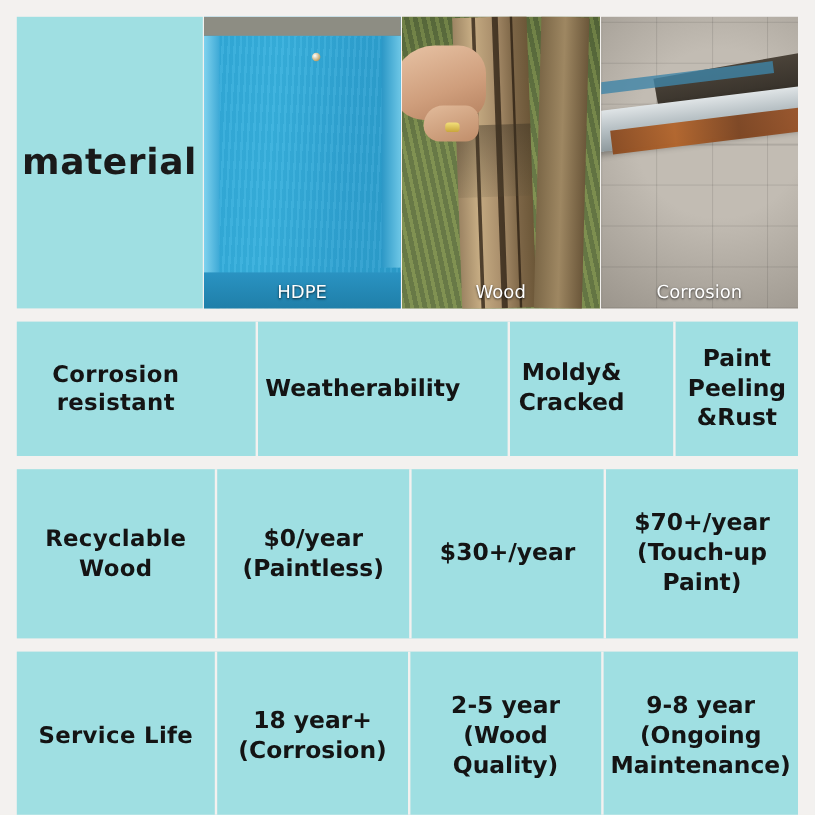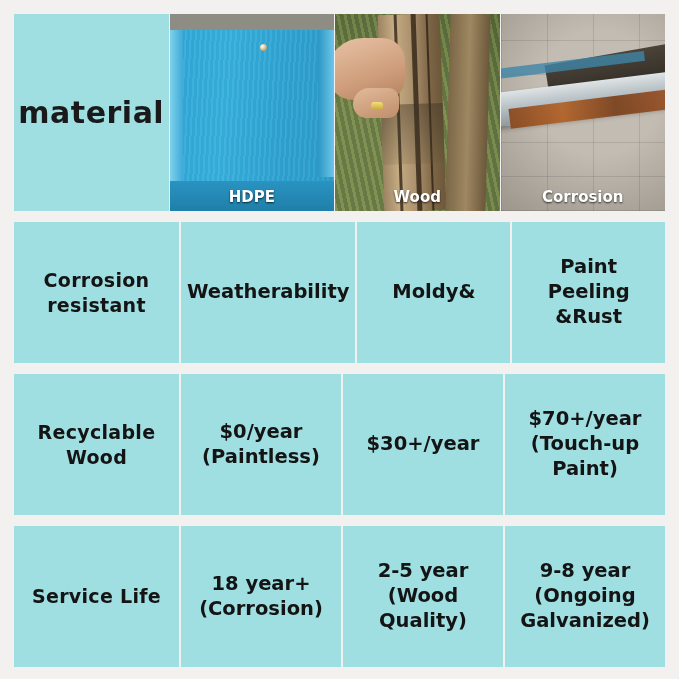--- a/index.html
+++ b/index.html
@@ -19,21 +19,21 @@
 
   
   .row{
     display:flex;
     width:651px;
     margin:0 auto;
     box-sizing:border-box;
   }
 
   
-  .row-header{height:197px;margin-bottom:11px;}
+  .row-header{height:243px;margin-bottom:11px;}
   .cell-title{
     width:155px;
     background:#9fdfe2;
     display:flex;align-items:center;justify-content:center;
     box-sizing:border-box;
   }
   .title-text{
     font-size:30px;
     font-weight:bold;
     color:#1a1a1a;
@@ -46,21 +46,21 @@
     overflow:hidden;
     box-sizing:border-box;
   }
   .photo:first-of-type{margin-left:10px;}
   .photo-caption{
     position:absolute;
     left:0;right:0;bottom:5px;
     text-align:center;
     color:#ffffff;
     font-size:15px;
-    font-weight:bold;
+    font-weight:normal;
     text-shadow:0 1px 2px rgba(0,0,0,.75);
     z-index:5;
   }
 
   
   .ph-hdpe{
     background:
       linear-gradient(180deg,#8d8d83 0 16px, rgba(0,0,0,0) 16px),
       linear-gradient(95deg,#2fa8d8 0%,#36b0dd 35%,#2ea2d2 70%,#2b9ccb 100%);
   }
@@ -171,21 +171,21 @@
     transform:rotate(-7deg);
     opacity:.8;
   }
 
   
   .row-data{
     background:#9fdfe2;
     margin-bottom:11px;
     box-sizing:border-box;
   }
-  .row-r1{height:141px;}
+  .row-r1{height:112px;gap:34px;}
   .row-r2{height:141px;}
   .row-r3{height:141px;}
 
   .cell{
     display:flex;
     align-items:center;
     justify-content:center;
     text-align:center;
     box-sizing:border-box;
     padding:4px 6px;
@@ -258,20 +258,21 @@
       </div>
     </div>
     <div class="cell val">
       <div>
         <span class="line">Weatherability</span>
       </div>
     </div>
     <div class="cell val">
       <div>
         <span class="line">Moldy&amp;</span>
+        <span class="line">Cracked</span>
       </div>
     </div>
     <div class="cell val">
       <div>
         <span class="line">Paint Peeling</span>
         <span class="line">&amp;Rust</span>
       </div>
     </div>
   </div>
 
@@ -316,18 +317,18 @@
     <div class="cell val">
       <div>
         <span class="line">2-5 year</span>
         <span class="line">(Wood Quality)</span>
       </div>
     </div>
     <div class="cell val">
       <div>
         <span class="line">9-8 year</span>
         <span class="line">(Ongoing</span>
-        <span class="line">Galvanized)</span>
+        <span class="line">Maintenance)</span>
       </div>
     </div>
   </div>
 
 </div>
 
 </body></html>

